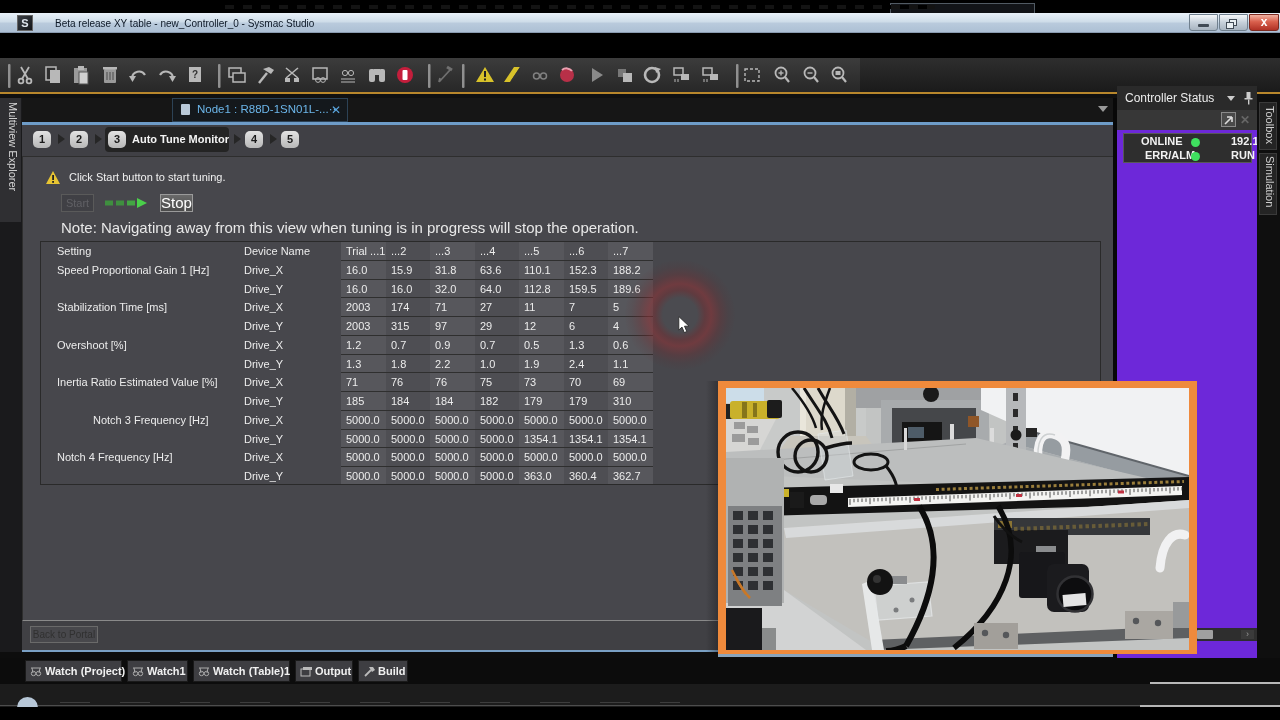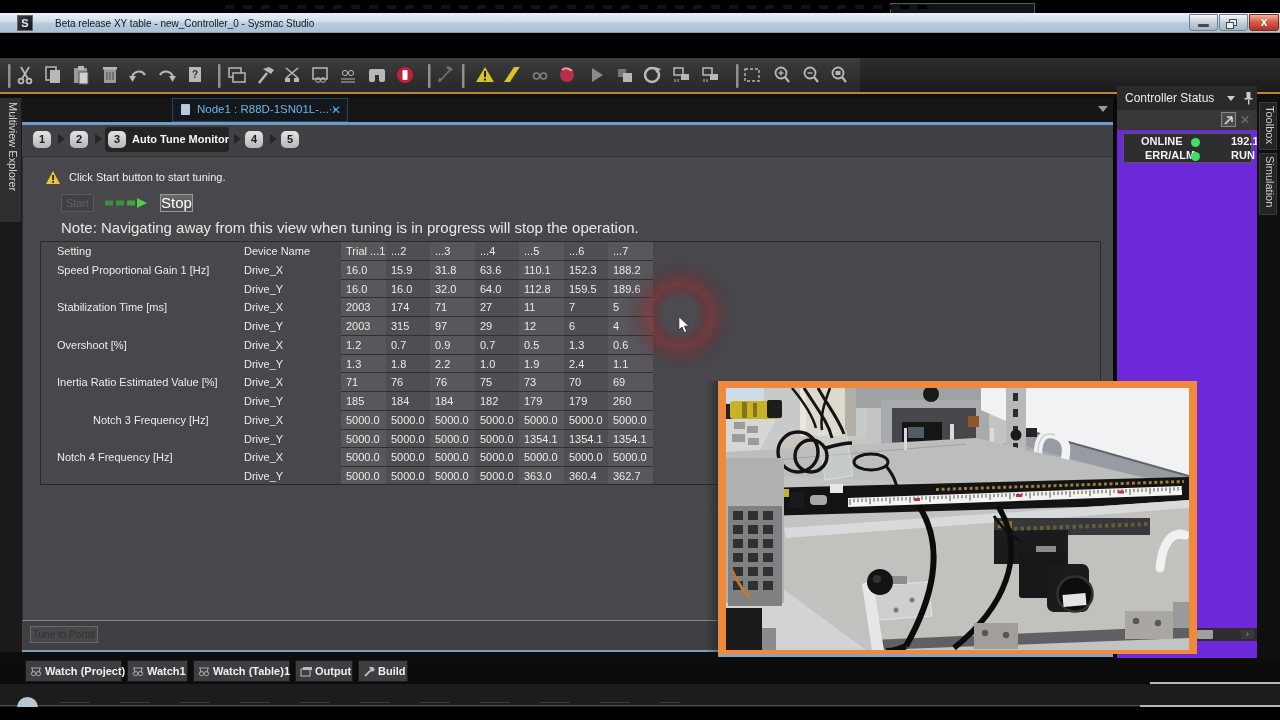--- a/index.html
+++ b/index.html
@@ -281,21 +281,21 @@
 <div class="abs" style="left:483px;top:131px;height:19px;line-height:19px;white-space:nowrap;">73</div>
 <div class="abs" style="left:528px;top:131px;height:19px;line-height:19px;white-space:nowrap;">70</div>
 <div class="abs" style="left:572px;top:131px;height:19px;line-height:19px;white-space:nowrap;">69</div>
 <div class="abs" style="left:203px;top:150px;height:19px;line-height:19px;white-space:nowrap;">Drive_Y</div>
 <div class="abs" style="left:305px;top:150px;height:19px;line-height:19px;white-space:nowrap;">185</div>
 <div class="abs" style="left:350px;top:150px;height:19px;line-height:19px;white-space:nowrap;">184</div>
 <div class="abs" style="left:394px;top:150px;height:19px;line-height:19px;white-space:nowrap;">184</div>
 <div class="abs" style="left:439px;top:150px;height:19px;line-height:19px;white-space:nowrap;">182</div>
 <div class="abs" style="left:483px;top:150px;height:19px;line-height:19px;white-space:nowrap;">179</div>
 <div class="abs" style="left:528px;top:150px;height:19px;line-height:19px;white-space:nowrap;">179</div>
-<div class="abs" style="left:572px;top:150px;height:19px;line-height:19px;white-space:nowrap;">260</div>
+<div class="abs" style="left:572px;top:150px;height:19px;line-height:19px;white-space:nowrap;">310</div>
 <div class="abs" style="left:16px;top:169px;height:19px;line-height:19px;white-space:nowrap;margin-left:36px;">Notch 3 Frequency [Hz]</div>
 <div class="abs" style="left:203px;top:169px;height:19px;line-height:19px;white-space:nowrap;">Drive_X</div>
 <div class="abs" style="left:305px;top:169px;height:19px;line-height:19px;white-space:nowrap;">5000.0</div>
 <div class="abs" style="left:350px;top:169px;height:19px;line-height:19px;white-space:nowrap;">5000.0</div>
 <div class="abs" style="left:394px;top:169px;height:19px;line-height:19px;white-space:nowrap;">5000.0</div>
 <div class="abs" style="left:439px;top:169px;height:19px;line-height:19px;white-space:nowrap;">5000.0</div>
 <div class="abs" style="left:483px;top:169px;height:19px;line-height:19px;white-space:nowrap;">5000.0</div>
 <div class="abs" style="left:528px;top:169px;height:19px;line-height:19px;white-space:nowrap;">5000.0</div>
 <div class="abs" style="left:572px;top:169px;height:19px;line-height:19px;white-space:nowrap;">5000.0</div>
 <div class="abs" style="left:203px;top:188px;height:18px;line-height:18px;white-space:nowrap;">Drive_Y</div>
@@ -325,21 +325,21 @@
 <div class="abs" style="left:572px;top:225px;height:19px;line-height:19px;white-space:nowrap;">362.7</div>
 </div>
 
   <div class="abs" style="left:602px;top:103px;width:110px;height:110px;border-radius:50%;background:radial-gradient(circle,#4b4b50 0 22%,rgba(125,44,48,0.45) 32%,rgba(148,48,52,0.52) 40%,rgba(120,40,44,0.30) 52%,rgba(100,38,42,0.12) 62%,rgba(100,38,42,0) 72%);"></div>
   <svg class="abs" style="left:655px;top:159px;" width="12" height="18" viewBox="0 0 12 18">
         <polygon points="0.8,0.5 0.8,14 4.0,11.1 6.3,16.6 8.8,15.5 6.5,10.2 11,10.2" fill="#fff" stroke="#2a2a2a" stroke-width="0.9"></polygon>
       </svg>
 </div>
 
 <div class="abs" style="left:22px;top:621px;width:1091px;height:29px;background:#404044;">
-  <div class="abs" style="left:8px;top:5px;width:68px;height:17px;background:#48484c;border:1px solid #6a6a6a;color:#303030;font-size:10px;text-align:center;line-height:15px;">Tune to Portal</div>
+  <div class="abs" style="left:8px;top:5px;width:68px;height:17px;background:#48484c;border:1px solid #6a6a6a;color:#303030;font-size:10px;text-align:center;line-height:15px;">Back to Portal</div>
 </div>
 <div class="abs" style="left:22px;top:650px;width:1091px;height:2px;background:#7aa0c4;"></div>
 <div class="abs" style="left:0;top:652px;width:1280px;height:6px;background:#0d0d0d;"></div>
 
 <div class="abs" style="left:1113px;top:98px;width:4px;height:560px;background:#080808;"></div>
 
 <div class="abs" id="rightpanel" style="left:1117px;top:86px;width:140px;height:612px;background:#6d28d9;">
   <div class="abs" style="left:0;top:0;width:140px;height:24px;background:#2a2a2a;color:#ececec;font-size:12px;">
     <span class="abs" style="left:8px;top:5px;">Controller Status</span>
     <span class="abs" style="left:110px;top:10px;width:0;height:0;border-left:4px solid transparent;border-right:4px solid transparent;border-top:5px solid #ccc;"></span>

